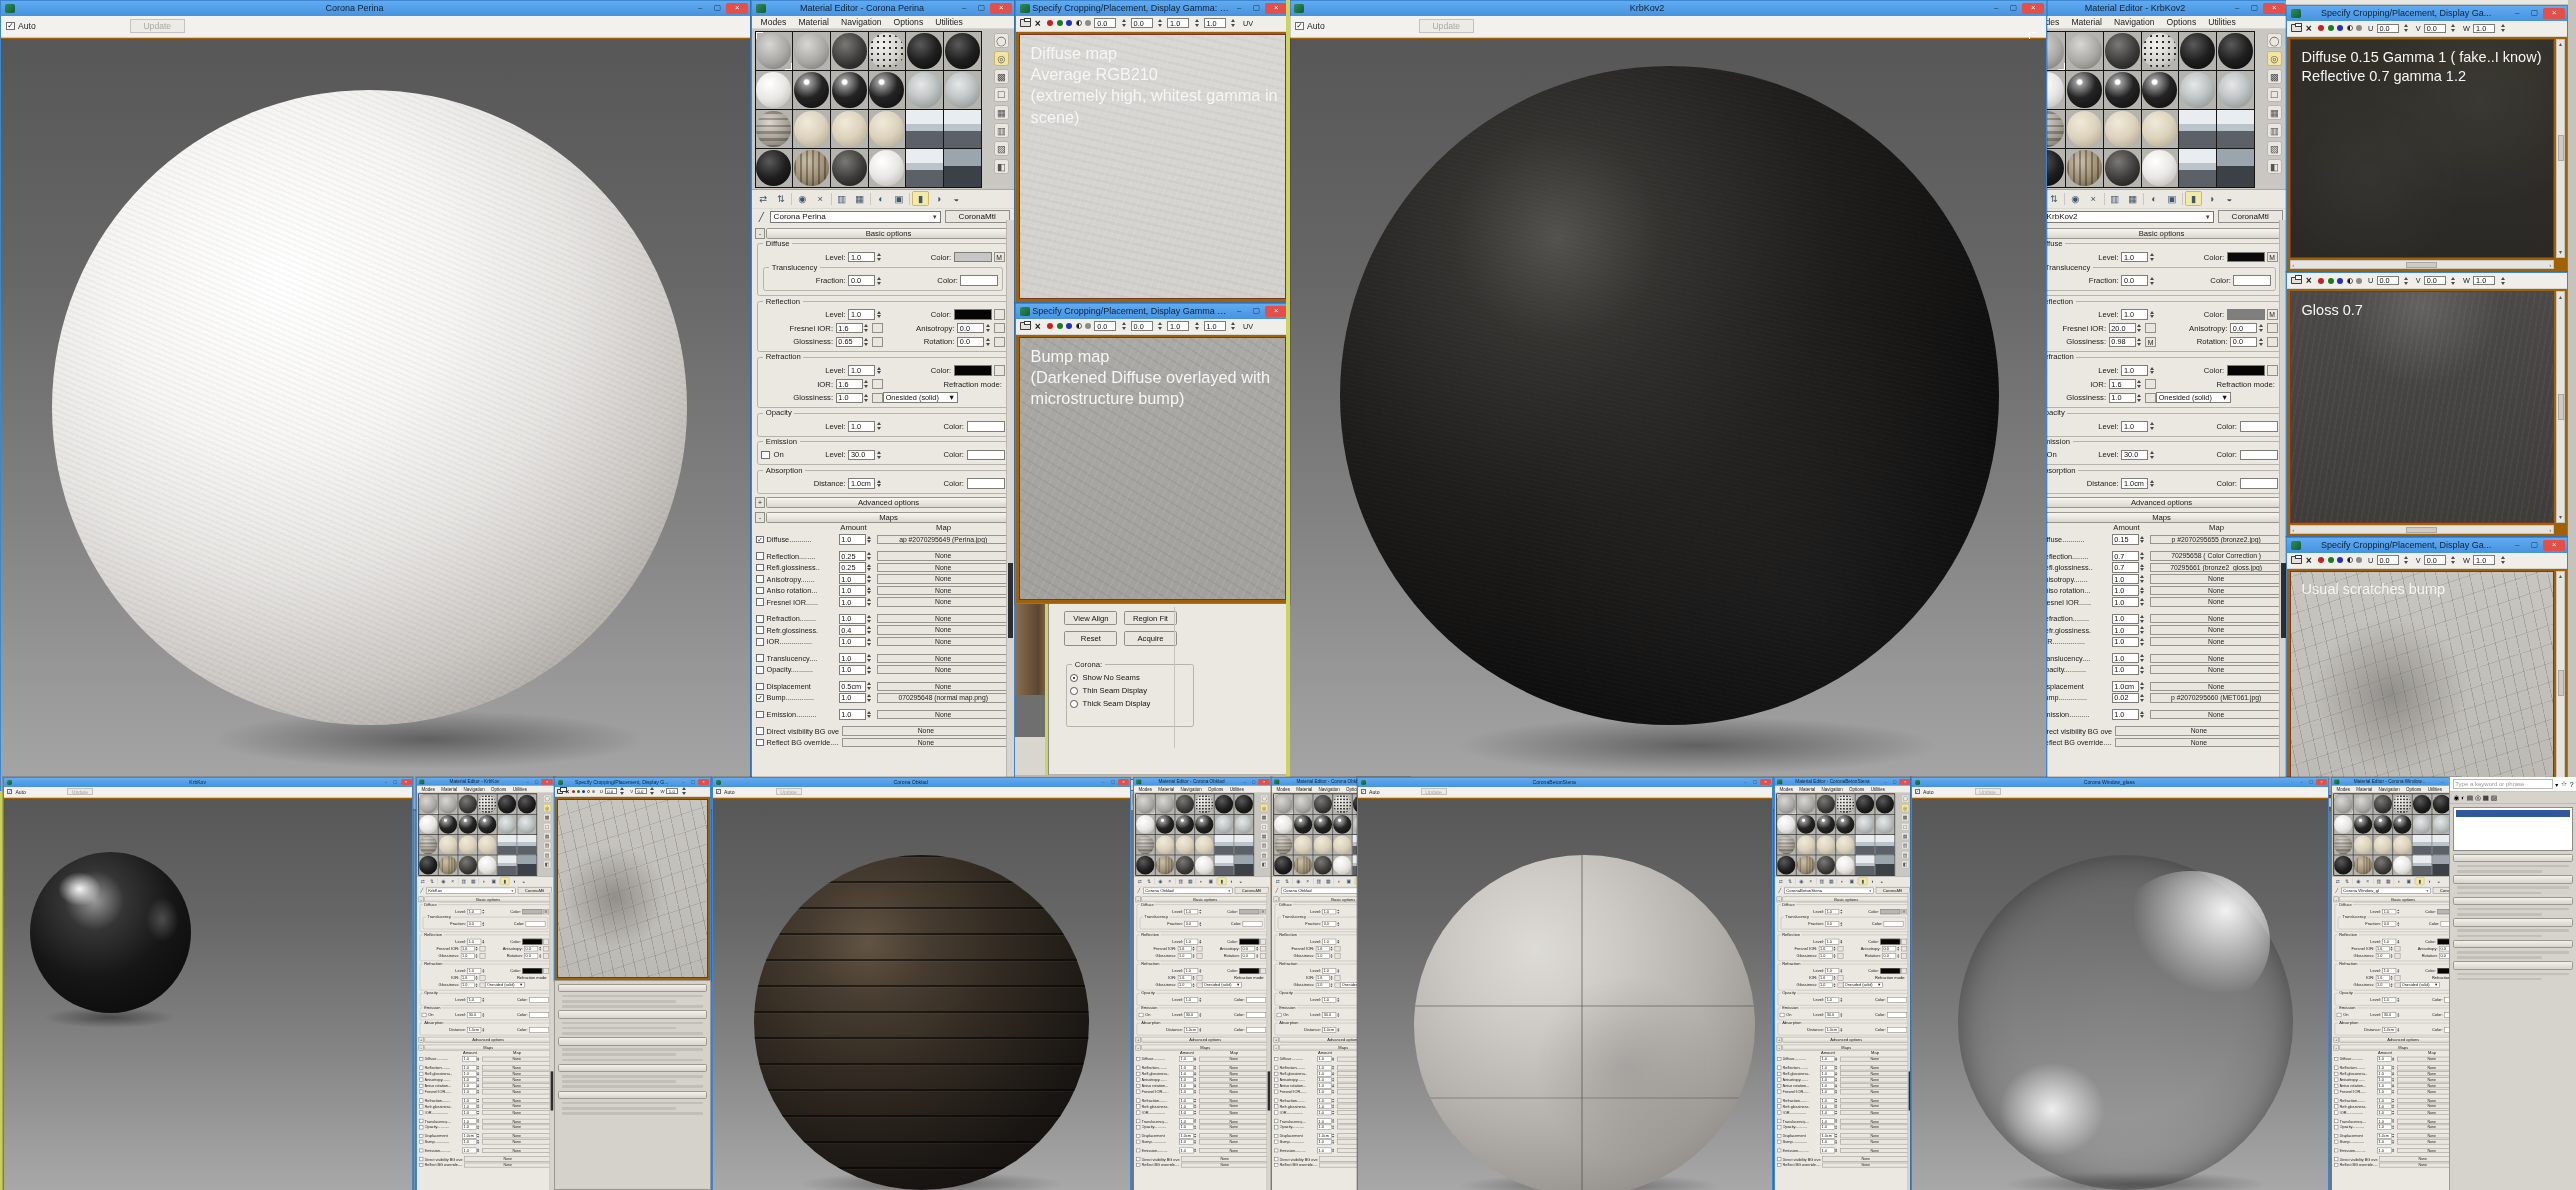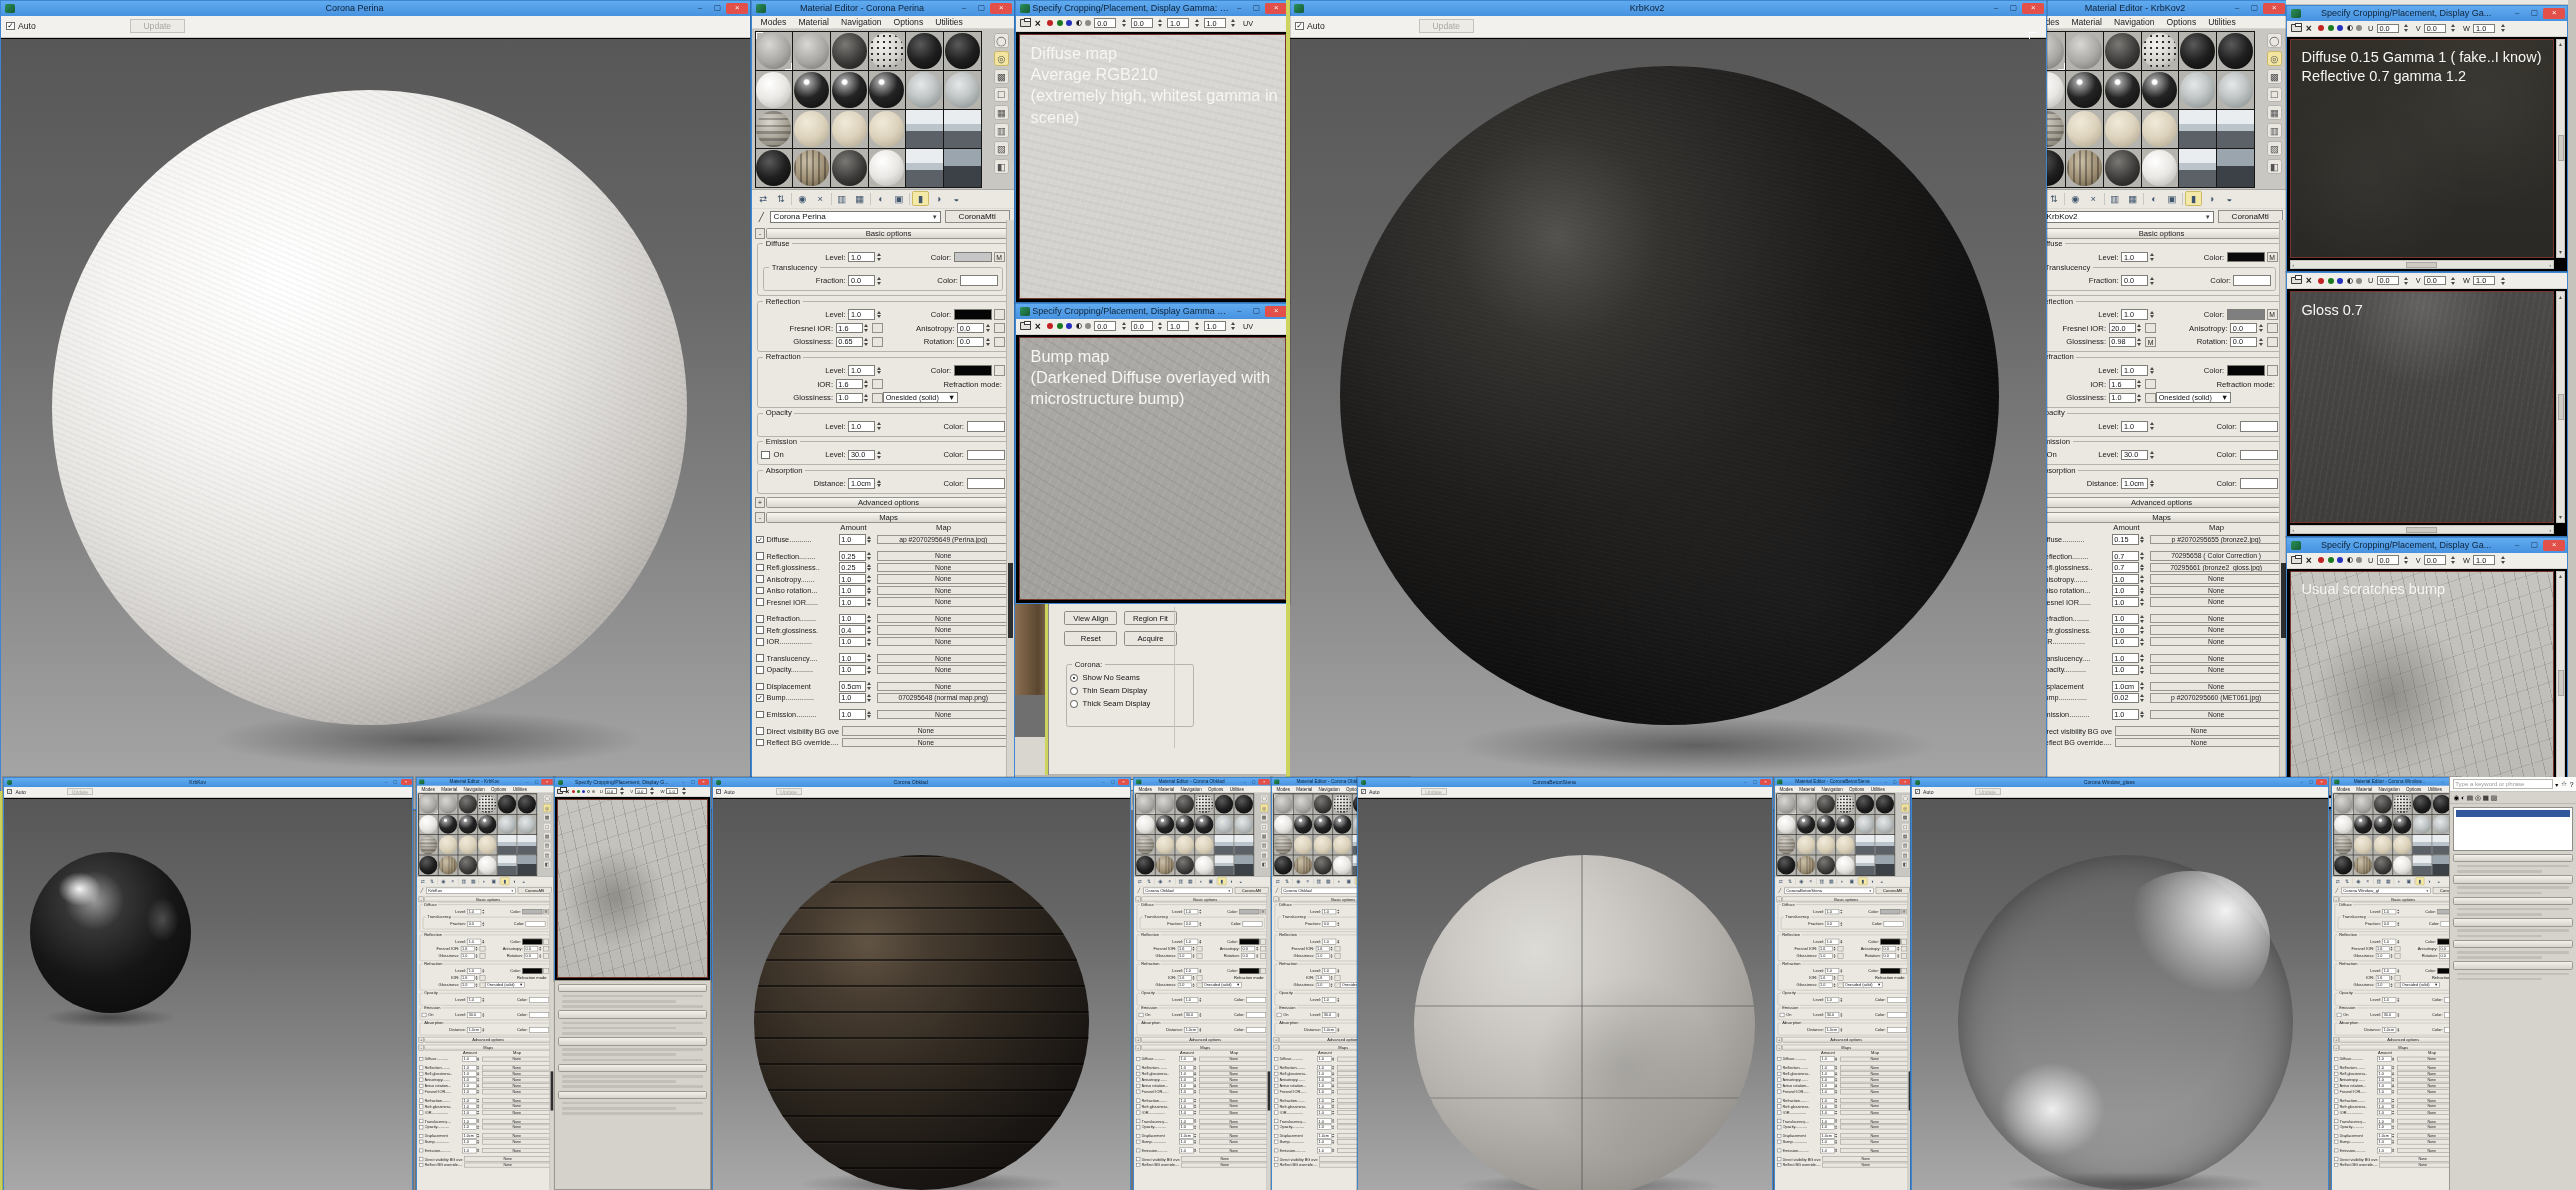--- a/index.html
+++ b/index.html
@@ -1,21 +1,21 @@
 <!DOCTYPE html>
 <html style="font-size:13.7px"><head>
 <meta charset="utf-8">
 <style>
   html,body{margin:0;padding:0;background:#444;}
   #stage{position:relative;width:2576px;height:1191px;background:#8a8a8a;overflow:hidden;
          font-family:"Liberation Sans",sans-serif;-webkit-font-smoothing:antialiased;}
   #stage *{box-sizing:border-box;}
 
   
-  .win{position:absolute;border:0.9px solid #3f86d1;background:#000000;box-shadow:0 0 0 0.9px rgba(0,0,0,.18);}
+  .win{position:absolute;border:0.9px solid #3f86d1;background:#a16207;box-shadow:0 0 0 0.9px rgba(0,0,0,.18);}
   .tbar{height:14.5px;background:linear-gradient(180deg,#61abf0,#4792e0);display:flex;align-items:center;
         padding:0 1.7px;color:#0e2338;font-size:9px;white-space:nowrap;}
   .tbar .ticon{width:9.4px;height:9.4px;margin:0 2.6px;background:linear-gradient(135deg,#2d8f5a,#145c34);border-radius:1.7px;flex:none;}
   .tbar .ttext{flex:1;text-align:center;overflow:hidden;text-overflow:ellipsis;}
   .wbtns{display:flex;align-items:center;gap:0.9px;flex:none;}
   .wbtn{width:16.3px;height:11px;font-size:7.7px;line-height:10.3px;text-align:center;color:#15314a;}
   .wbtn.close{background:#e25049;color:#fff;border-radius:1.7px;width:22px;}
   .mini .tbar{height:8.6px;font-size:5.1px;padding:0 0.9px;}
   .mini .tbar .ticon{width:5.1px;height:5.1px;margin:0 1.7px;}
   .mini .wbtn{width:8.6px;height:6px;font-size:4.3px;line-height:5.1px;}

